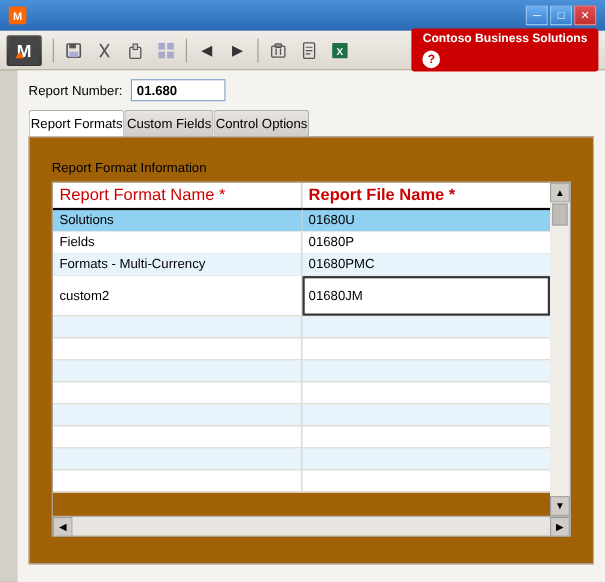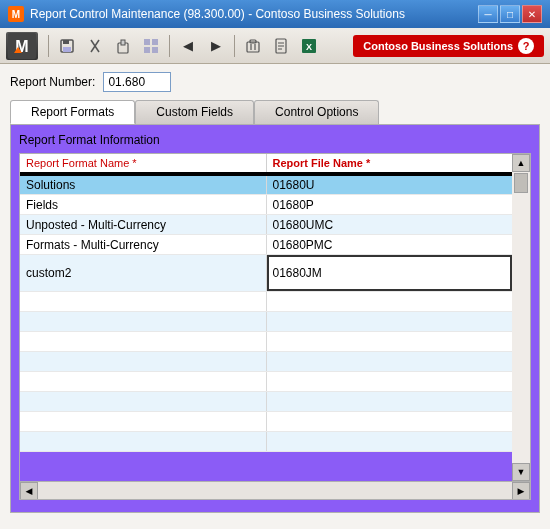--- a/index.html
+++ b/index.html
@@ -107,22 +107,22 @@
     }
     .contoso-badge {
       margin-left: auto;
       background: #cc0000;
       color: white;
       padding: 3px 10px;
       font-size: 11px;
       font-weight: bold;
       border-radius: 3px;
       display: flex;
-      align-items: center;
       gap: 5px;
+      flex-direction: column;
     }
     .contoso-badge-icon {
       width: 16px;
       height: 16px;
       background: white;
       border-radius: 50%;
       display: flex;
       align-items: center;
       justify-content: center;
     }
@@ -132,70 +132,72 @@
       font-size: 11px;
       font-weight: bold;
     }
 
     
     .main-content {
       background: #f5f3f0;
       padding: 8px 10px;
       height: calc(529px - 28px - 36px);
       overflow: hidden;
+      margin-left: 16px;
     }
 
     .report-number-row {
       display: flex;
       align-items: center;
       gap: 8px;
       margin-bottom: 8px;
     }
     .report-number-label {
       font-size: 12px;
       color: #000;
     }
     .report-number-input {
       border: 1px solid #7a9dc7;
       background: white;
       padding: 2px 4px;
       font-size: 12px;
-      width: 68px;
+      width: 86px;
       height: 20px;
+      font-weight: bold;
     }
 
     
     .tabs-container {
       display: flex;
       gap: 0;
       margin-bottom: 0;
     }
     .tab {
-      padding: 4px 20px;
+      padding: 4px 1px;
       border: 1px solid #b0b0b0;
       background: linear-gradient(to bottom, #e8e4e0, #d0ccc8);
       cursor: pointer;
       font-size: 12px;
       color: #000;
       border-bottom: none;
       border-radius: 3px 3px 0 0;
       position: relative;
     }
     .tab.active {
       background: white;
       border-bottom: 1px solid white;
       z-index: 2;
       font-weight: normal;
     }
 
     
     .tab-panel {
       border: 1px solid #b0b0b0;
-      background: #8b5cf6;
-      padding: 8px;
+      background: #a16207;
+      padding: 20px;
       height: calc(100% - 60px);
       overflow: hidden;
     }
 
     .section-title {
       font-size: 12px;
       color: #000;
       margin-bottom: 6px;
       font-weight: normal;
     }
@@ -209,25 +211,25 @@
     }
     .data-table {
       width: 100%;
       border-collapse: collapse;
       table-layout: fixed;
     }
     .data-table thead tr {
       background: white;
     }
     .data-table thead th {
-      border-bottom: 4px solid #000000;
+      border-bottom: 2px solid #000000;
       border-right: 1px solid #d0d0d0;
       padding: 3px 6px;
       text-align: left;
-      font-size: 11px;
+      font-size: 15px;
       font-weight: normal;
       color: #cc0000;
     }
     .data-table thead th:last-child {
       border-right: none;
       font-weight: bold;
     }
     .data-table tbody tr {
       height: 20px;
     }
@@ -332,21 +334,20 @@
 <body>
 
 <div class="title-bar">
   <div class="title-bar-left">
     <div class="title-bar-icon">
       <svg width="14" height="14" viewBox="0 0 14 14">
         <rect width="14" height="14" fill="#ff6600" rx="1"></rect>
         <text x="7" y="11" text-anchor="middle" fill="white" font-size="10" font-weight="bold">M</text>
       </svg>
     </div>
-    <span class="title-text">Report Control Maintenance (98.300.00) - Contoso Business Solutions</span>
   </div>
   <div class="title-bar-buttons">
     <div class="title-btn">─</div>
     <div class="title-btn">□</div>
     <div class="title-btn close-btn">✕</div>
   </div>
 </div>
 
 <div class="toolbar">
   <div class="toolbar-logo">
@@ -460,24 +461,20 @@
 
           <tr class="selected">
                 <td>Solutions</td>
                 <td>01680U</td>
               </tr>
               <tr>
                 <td>Fields</td>
                 <td>01680P</td>
               </tr>
               <tr>
-                <td>Unposted - Multi-Currency</td>
-                <td>01680UMC</td>
-              </tr>
-              <tr>
                 <td>Formats - Multi-Currency</td>
                 <td>01680PMC</td>
               </tr>
               <tr class="editing">
                 <td>custom2</td>
                 <td><input type="text" class="edit-input" value="01680JM" style=""></td>
               </tr>
               <tr>
                 <td></td>
                 <td></td>

